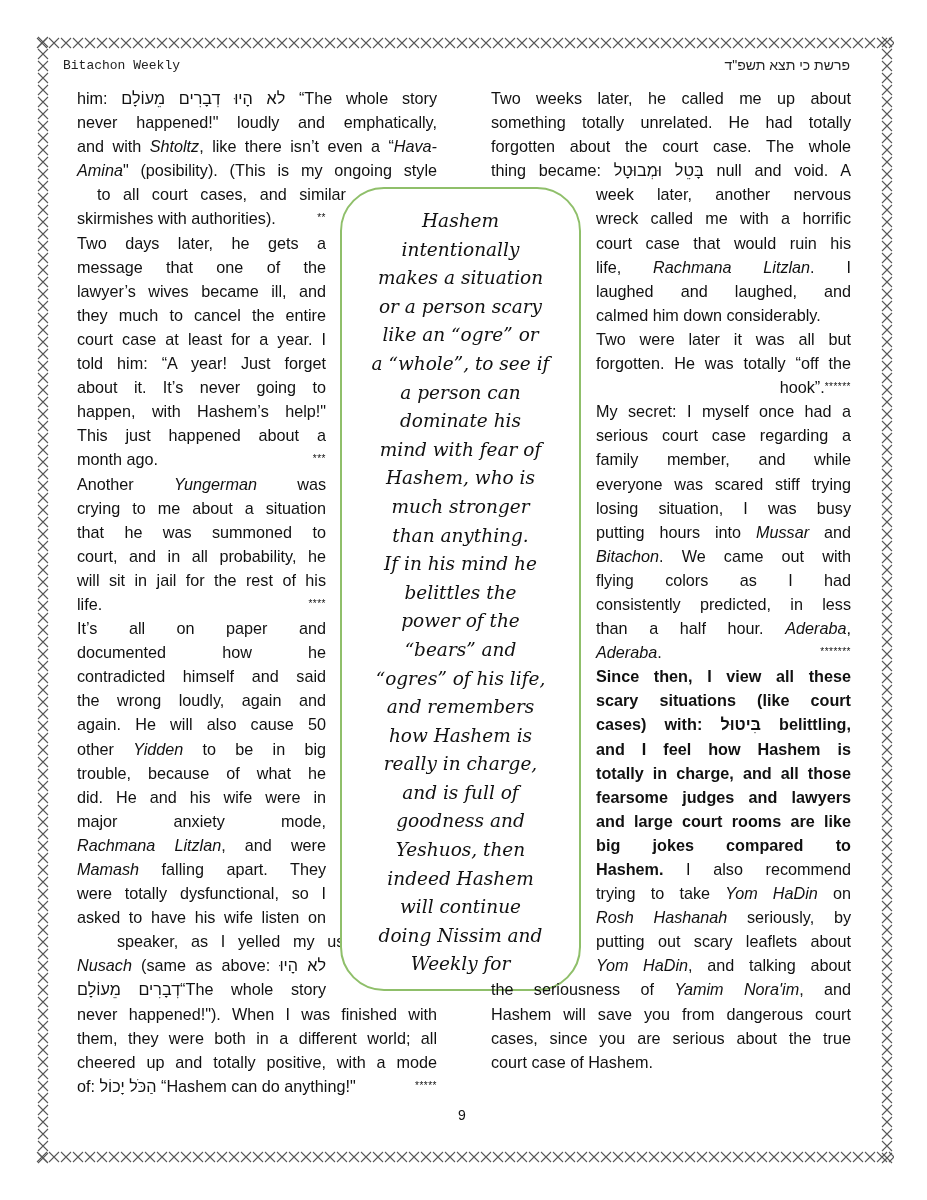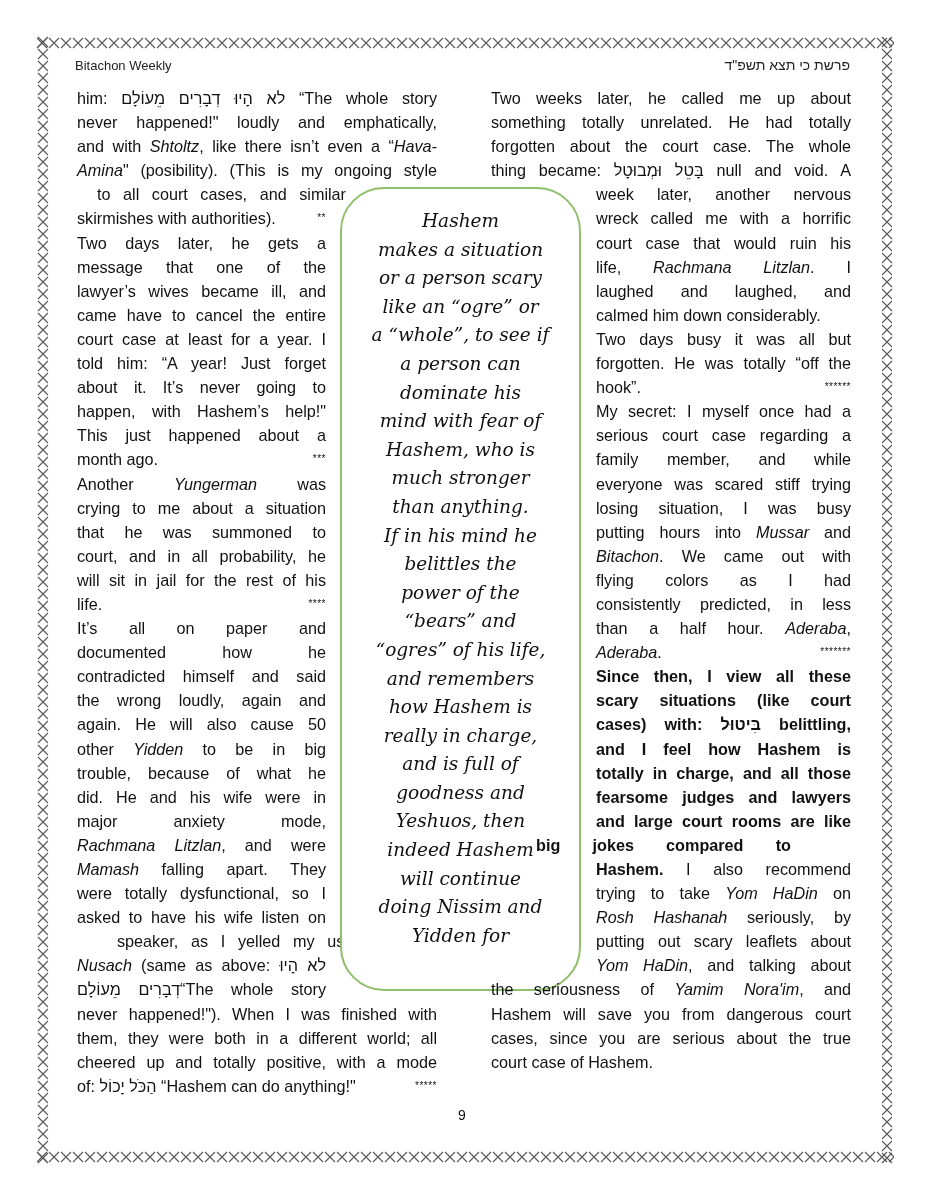--- a/index.html
+++ b/index.html
@@ -2,21 +2,21 @@
 <html><head>
 <meta charset="utf-8">
 <style>
   html, body { margin: 0; padding: 0; background: #ffffff; }
   body { width: 927px; height: 1200px; position: relative; overflow: hidden; font-family: "Liberation Sans", sans-serif; color: #111; }
   .border-top, .border-bottom, .border-left, .border-right { position: absolute; }
   .border-top { left: 36px; top: 36px; width: 858px; height: 14px; }
   .border-bottom { left: 36px; top: 1150px; width: 858px; height: 14px; }
   .border-left { left: 36px; top: 36px; width: 14px; height: 1128px; }
   .border-right { left: 880px; top: 36px; width: 14px; height: 1128px; }
-  .hdr-left { position: absolute; left: 75px; top: 58px; font-family: Liberation Sans, sans-serif; font-size: 13px; color: #222; }
+  .hdr-left { position: absolute; left: 63px; top: 58px; font-family: Liberation Mono, monospace; font-size: 13px; color: #222; }
   .hdr-right { position: absolute; right: 77px; top: 57px; font-size: 14px; direction: rtl; color: #222; }
   .col { position: absolute; font-size: 16.2px; line-height: 24.1px; text-align: justify; }
   .ln { display: block; text-align: justify; text-align-last: justify; white-space: nowrap; }
   .ln.last { text-align-last: left; }
   .ln.right { text-align-last: left; display: flex; justify-content: space-between; }
   .heb { direction: rtl; unicode-bidi: embed; }
   .stars { font-size: 10px; vertical-align: top; letter-spacing: 0.5px; }
   i { font-style: italic; }
   b { font-weight: bold; }
   .callout {
@@ -64,21 +64,21 @@
     <span class="ln" style="width: 360px;"><span>and with </span><i>Shtoltz</i><span>, like there isn’t even a “</span><i>Hava-</i></span>
     <span class="ln" style="width: 360px;"><i>Amina</i><span>" (posibility). (This is my ongoing style</span></span>
     <span class="ln" style="width: 249px; margin-left: 20px;"><span>to all court cases, and similar</span></span>
     <span class="ln right" style="width: 249px;">
       <span><span>skirmishes with authorities).</span></span>
       <span class="stars">**</span>
     </span>
     <span class="ln" style="width: 249px;"><span>Two days later, he gets a</span></span>
     <span class="ln" style="width: 249px;"><span>message that one of the</span></span>
     <span class="ln" style="width: 249px;"><span>lawyer’s wives became ill, and</span></span>
-    <span class="ln" style="width: 249px;"><span>came have to cancel the entire</span></span>
+    <span class="ln" style="width: 249px;"><span>they much to cancel the entire</span></span>
     <span class="ln" style="width: 249px;"><span>court case at least for a year. I</span></span>
     <span class="ln" style="width: 249px;"><span>told him: “A year! Just forget</span></span>
     <span class="ln" style="width: 249px;"><span>about it. It’s never going to</span></span>
     <span class="ln" style="width: 249px;"><span>happen, with Hashem’s help!"</span></span>
     <span class="ln" style="width: 249px;"><span>This just happened about a</span></span>
     <span class="ln right" style="width: 249px;">
       <span><span>month ago.</span></span>
       <span class="stars">***</span>
     </span>
     <span class="ln" style="width: 249px;"><span>Another </span><i>Yungerman</i><span> was</span></span>
@@ -111,20 +111,21 @@
     <span class="ln" style="width: 360px;"><span>cheered up and totally positive, with a mode</span></span>
     <span class="ln right last" style="width: 360px;">
       <span><span>of: </span><span class="heb">הַכֹּל יָכוֹל</span><span> “Hashem can do anything!"</span></span>
       <span class="stars">*****</span>
     </span>
   </div>
 
 <div class="callout">
   <div class="callout-text" id="callout-text">
       <div>Hashem</div>
+      <div>intentionally</div>
       <div>makes a situation</div>
       <div>or a person scary</div>
       <div>like an “ogre” or</div>
       <div>a “whole”, to see if</div>
       <div>a person can</div>
       <div>dominate his</div>
       <div>mind with fear of</div>
       <div>Hashem, who is</div>
       <div>much stronger</div>
       <div>than anything.</div>
@@ -135,38 +136,38 @@
       <div>“ogres” of his life,</div>
       <div>and remembers</div>
       <div>how Hashem is</div>
       <div>really in charge,</div>
       <div>and is full of</div>
       <div>goodness and</div>
       <div>Yeshuos, then</div>
       <div>indeed Hashem</div>
       <div>will continue</div>
       <div>doing Nissim and</div>
-      <div>Yidden for</div>
+      <div>Weekly for</div>
     </div>
 </div>
 
 <div class="col" id="right-col" style="left:491px; top:86px; width:360px;">
     <span class="ln" style="width: 360px;"><span>Two weeks later, he called me up about</span></span>
     <span class="ln" style="width: 360px;"><span>something totally unrelated. He had totally</span></span>
     <span class="ln" style="width: 360px;"><span>forgotten about the court case. The whole</span></span>
     <span class="ln" style="width: 360px;"><span>thing became: </span><span class="heb">בָּטֵל וּמְבוּטָל</span><span> null and void. A</span></span>
     <span class="ln" style="width: 255px; margin-left: 105px;"><span>week later, another nervous</span></span>
     <span class="ln" style="width: 255px; margin-left: 105px;"><span>wreck called me with a horrific</span></span>
     <span class="ln" style="width: 255px; margin-left: 105px;"><span>court case that would ruin his</span></span>
     <span class="ln" style="width: 255px; margin-left: 105px;"><span>life, </span><i>Rachmana Litzlan</i><span>. I</span></span>
     <span class="ln" style="width: 255px; margin-left: 105px;"><span>laughed and laughed, and</span></span>
     <span class="ln last" style="width: 255px; margin-left: 105px;"><span>calmed him down considerably.</span></span>
-    <span class="ln" style="width: 255px; margin-left: 105px;"><span>Two days busy it was all but</span></span>
+    <span class="ln" style="width: 255px; margin-left: 105px;"><span>Two were later it was all but</span></span>
     <span class="ln" style="width: 255px; margin-left: 105px;"><span>forgotten. He was totally “off the</span></span>
-    <span class="ln right" style="width: 255px; margin-left: 105px;">
+    <span class="ln right" style="width: 255px; margin-left: 105px; justify-content: flex-end;">
       <span><span>hook”.</span></span>
       <span class="stars">******</span>
     </span>
     <span class="ln" style="width: 255px; margin-left: 105px;"><span>My secret: I myself once had a</span></span>
     <span class="ln" style="width: 255px; margin-left: 105px;"><span>serious court case regarding a</span></span>
     <span class="ln" style="width: 255px; margin-left: 105px;"><span>family member, and while</span></span>
     <span class="ln" style="width: 255px; margin-left: 105px;"><span>everyone was scared stiff trying</span></span>
     <span class="ln" style="width: 255px; margin-left: 105px;"><span>losing situation, I was busy</span></span>
     <span class="ln" style="width: 255px; margin-left: 105px;"><span>putting hours into </span><i>Mussar</i><span> and</span></span>
     <span class="ln" style="width: 255px; margin-left: 105px;"><i>Bitachon</i><span>. We came out with</span></span>
@@ -177,21 +178,21 @@
       <span><i>Aderaba</i><span>.</span></span>
       <span class="stars">*******</span>
     </span>
     <span class="ln" style="width: 255px; margin-left: 105px;"><b>Since then, I view all these</b></span>
     <span class="ln" style="width: 255px; margin-left: 105px;"><b>scary situations (like court</b></span>
     <span class="ln" style="width: 255px; margin-left: 105px;"><b>cases) with: </b><b class="heb">בִּיטוּל</b><b> belittling,</b></span>
     <span class="ln" style="width: 255px; margin-left: 105px;"><b>and I feel how Hashem is</b></span>
     <span class="ln" style="width: 255px; margin-left: 105px;"><b>totally in charge, and all those</b></span>
     <span class="ln" style="width: 255px; margin-left: 105px;"><b>fearsome judges and lawyers</b></span>
     <span class="ln" style="width: 255px; margin-left: 105px;"><b>and large court rooms are like</b></span>
-    <span class="ln" style="width: 255px; margin-left: 45px;"><b>big jokes compared to</b></span>
+    <span class="ln" style="width: 255px; margin-left: 105px;"><b>big jokes compared to</b></span>
     <span class="ln" style="width: 255px; margin-left: 105px;"><b>Hashem.</b><span> I also recommend</span></span>
     <span class="ln" style="width: 255px; margin-left: 105px;"><span>trying to take </span><i>Yom HaDin</i><span> on</span></span>
     <span class="ln" style="width: 255px; margin-left: 105px;"><i>Rosh Hashanah</i><span> seriously, by</span></span>
     <span class="ln" style="width: 255px; margin-left: 105px;"><span>putting out scary leaflets about</span></span>
     <span class="ln" style="width: 255px; margin-left: 105px;"><i>Yom HaDin</i><span>, and talking about</span></span>
     <span class="ln" style="width: 360px;"><span>the seriousness of </span><i>Yamim Nora'im</i><span>, and</span></span>
     <span class="ln" style="width: 360px;"><span>Hashem will save you from dangerous court</span></span>
     <span class="ln" style="width: 360px;"><span>cases, since you are serious about the true</span></span>
     <span class="ln last" style="width: 360px;"><span>court case of Hashem.</span></span>
   </div>

